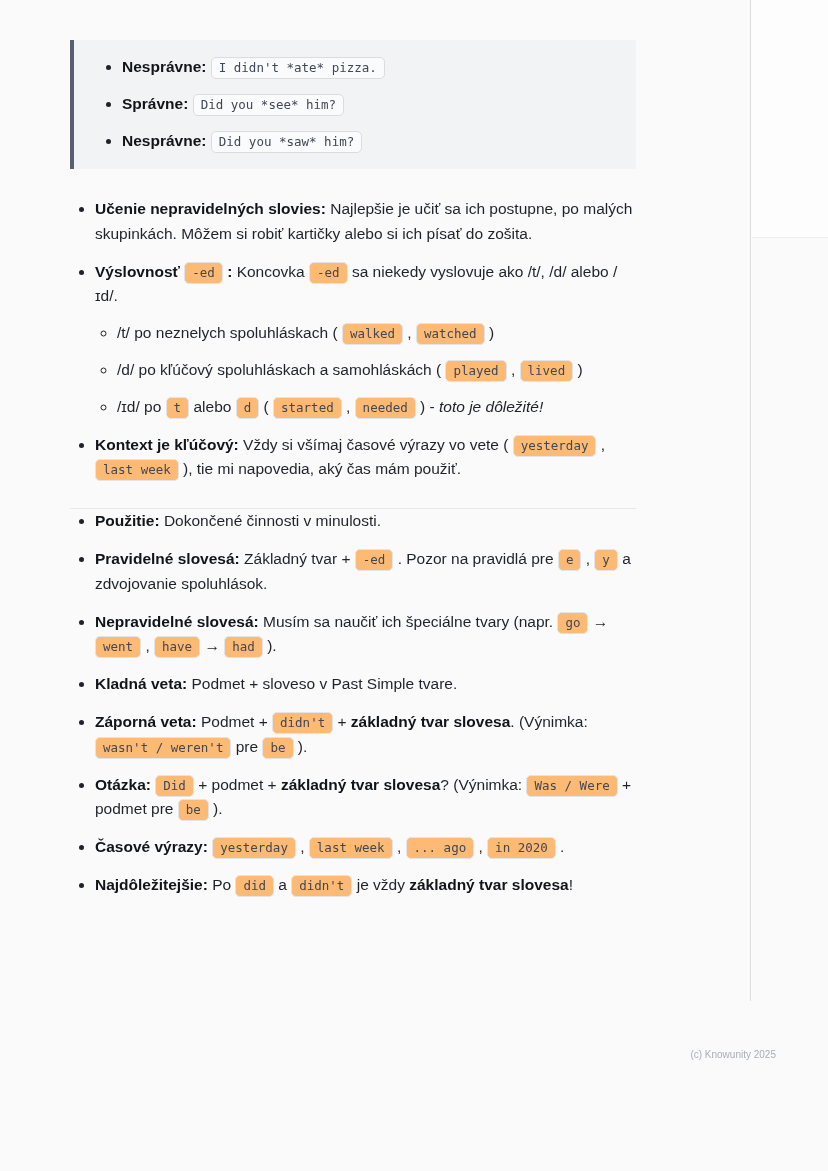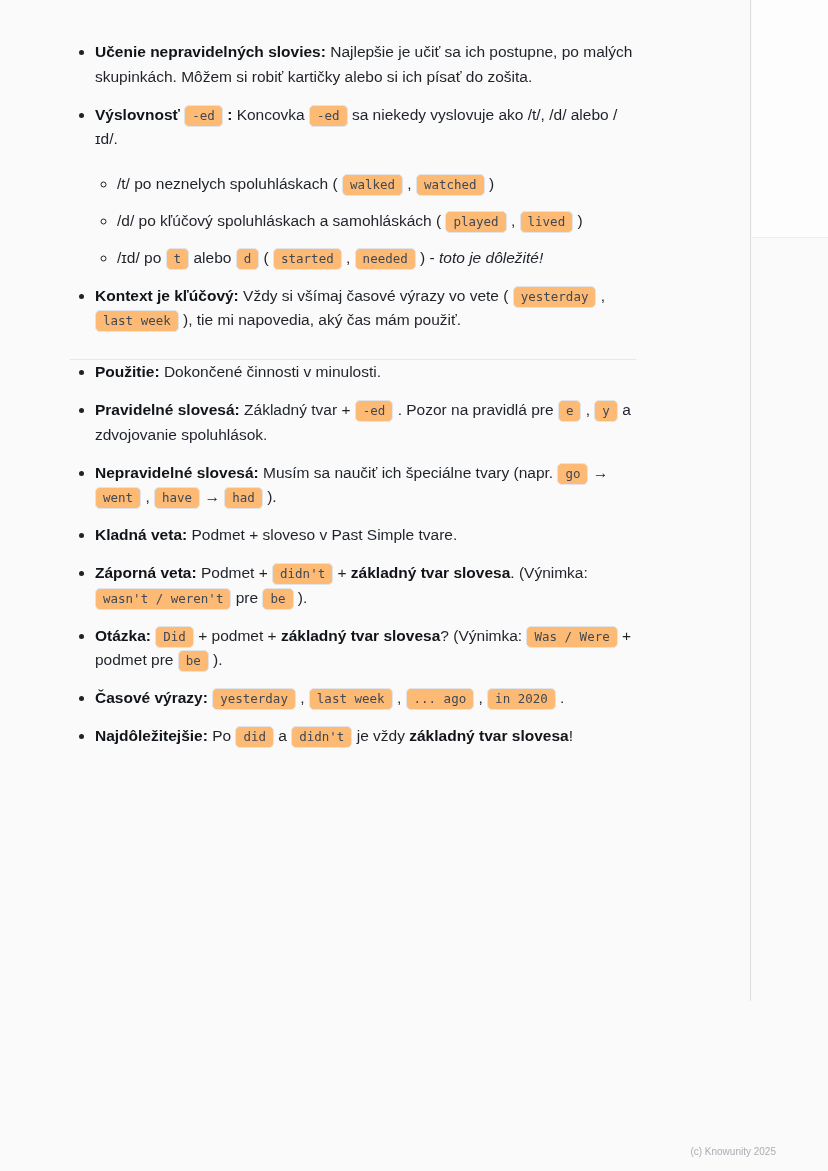--- a/index.html
+++ b/index.html
@@ -35,21 +35,21 @@
     border-radius: 5px;
     padding: 2px 7px;
     color: #414855;
     white-space: nowrap;
     vertical-align: baseline;
   }
   .callout .chip { background: #fafbfc; border-color: #d9dde1; }
   
   ul.bullets { list-style: disc; padding-left: 25px; }
   ul.bullets > li { margin-bottom: 13px; }
-  ul.subs { list-style: circle; padding-left: 22px; margin-top: 20px; }
+  ul.subs { list-style: circle; padding-left: 22px; margin-top: 12px; }
   ul.subs > li { margin-bottom: 12px; }
   strong { font-weight: 700; color: #111418; }
   em { font-style: italic; }
   hr.rule { border: none; border-top: 1px solid #e6e8ea; margin: 26px 0 0 0; }
   h2.section {
     color: #6d7683;
     font-size: 29px;
     font-weight: 700;
     letter-spacing: -0.3px;
     margin: 32px 0 28px 0;
@@ -59,30 +59,46 @@
   .page-edge {
     position: absolute; left: 750px; top: 0;
     width: 1px; height: 1001px; background: #dedede;
   }
   .scroll-strip {
     position: absolute; left: 752px; top: 0;
     width: 76px; height: 238px; background: #fdfdfd;
     border-bottom: 1px solid #eeeeee;
   }
   .footer {
-    position: absolute; right: 52px; top: 1146px;
+    position: absolute; right: 52px; top: 1049px;
     font-size: 10px; color: #a9aeb4;
   }
 </style>
 </head>
 <body>
 
 <div class="page">
   <div class="content">
 
+    <div class="callout">
+      <ul>
+        <li>
+          <strong>Nesprávne:</strong>
+          <code class="chip">I didn't *ate* pizza.</code>
+        </li>
+        <li>
+          <strong>Správne:</strong>
+          <code class="chip">Did you *see* him?</code>
+        </li>
+        <li>
+          <strong>Nesprávne:</strong>
+          <code class="chip">Did you *saw* him?</code>
+        </li>
+      </ul>
+    </div>
 
     <ul class="bullets">
       <li>
         <span class="rich"><strong>Učenie nepravidelných slovies:</strong><span> Najlepšie je učiť sa ich postupne, po malých skupinkách. Môžem si robiť kartičky alebo si ich písať do zošita.</span></span>
       </li>
       <li>
         <span class="rich"><strong>Výslovnosť</strong><span> </span><code class="chip">-ed</code><span> </span><strong>:</strong><span> Koncovka </span><code class="chip">-ed</code><span> sa niekedy vyslovuje ako /t/, /d/ alebo /ɪd/.</span></span>
         <ul class="subs">
           <li>
             <span class="rich"><span>/t/ po neznelych spoluhláskach ( </span><code class="chip">walked</code><span> , </span><code class="chip">watched</code><span> )</span></span>

